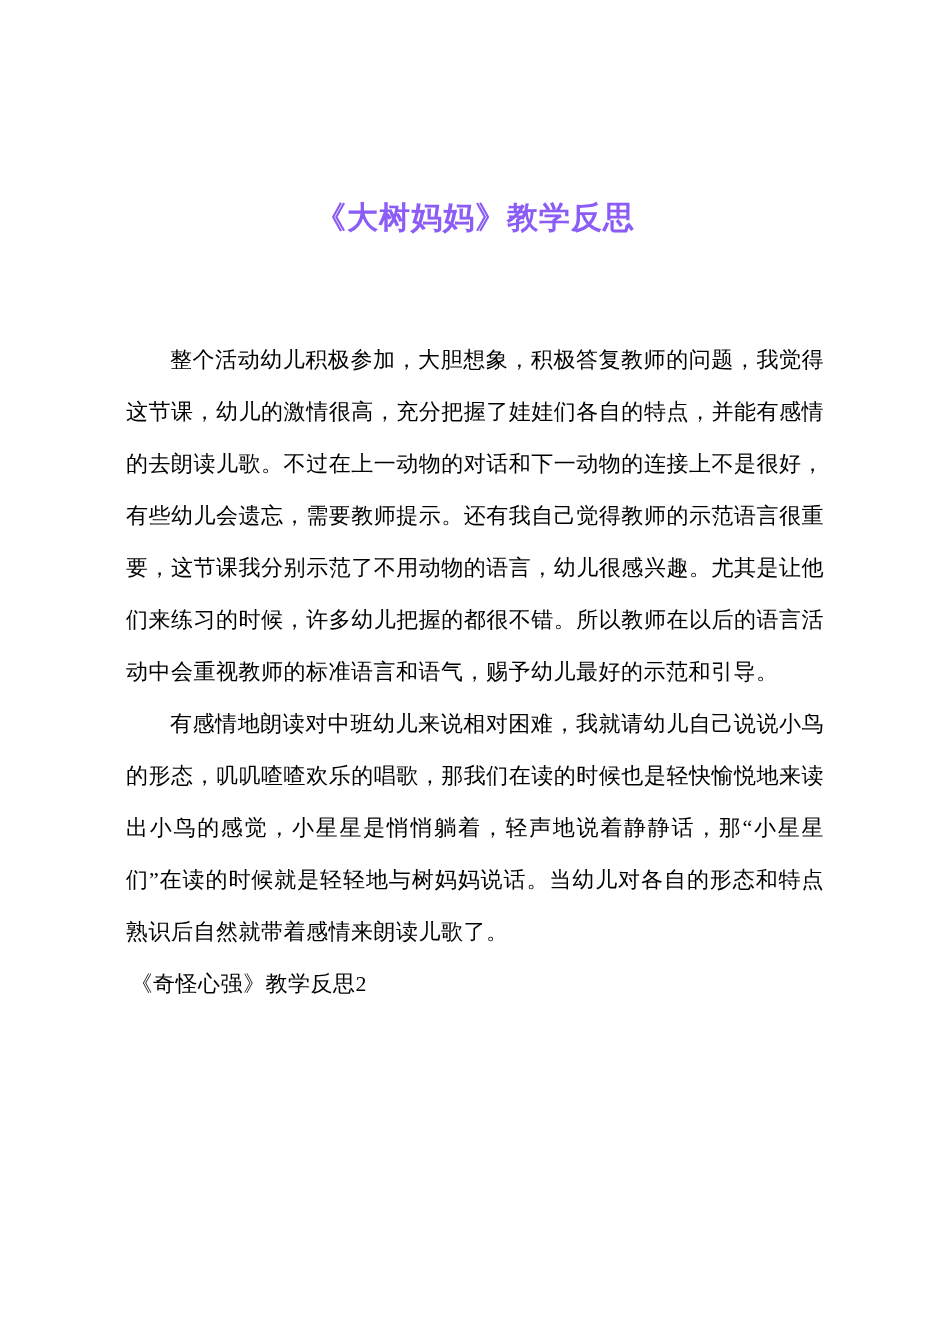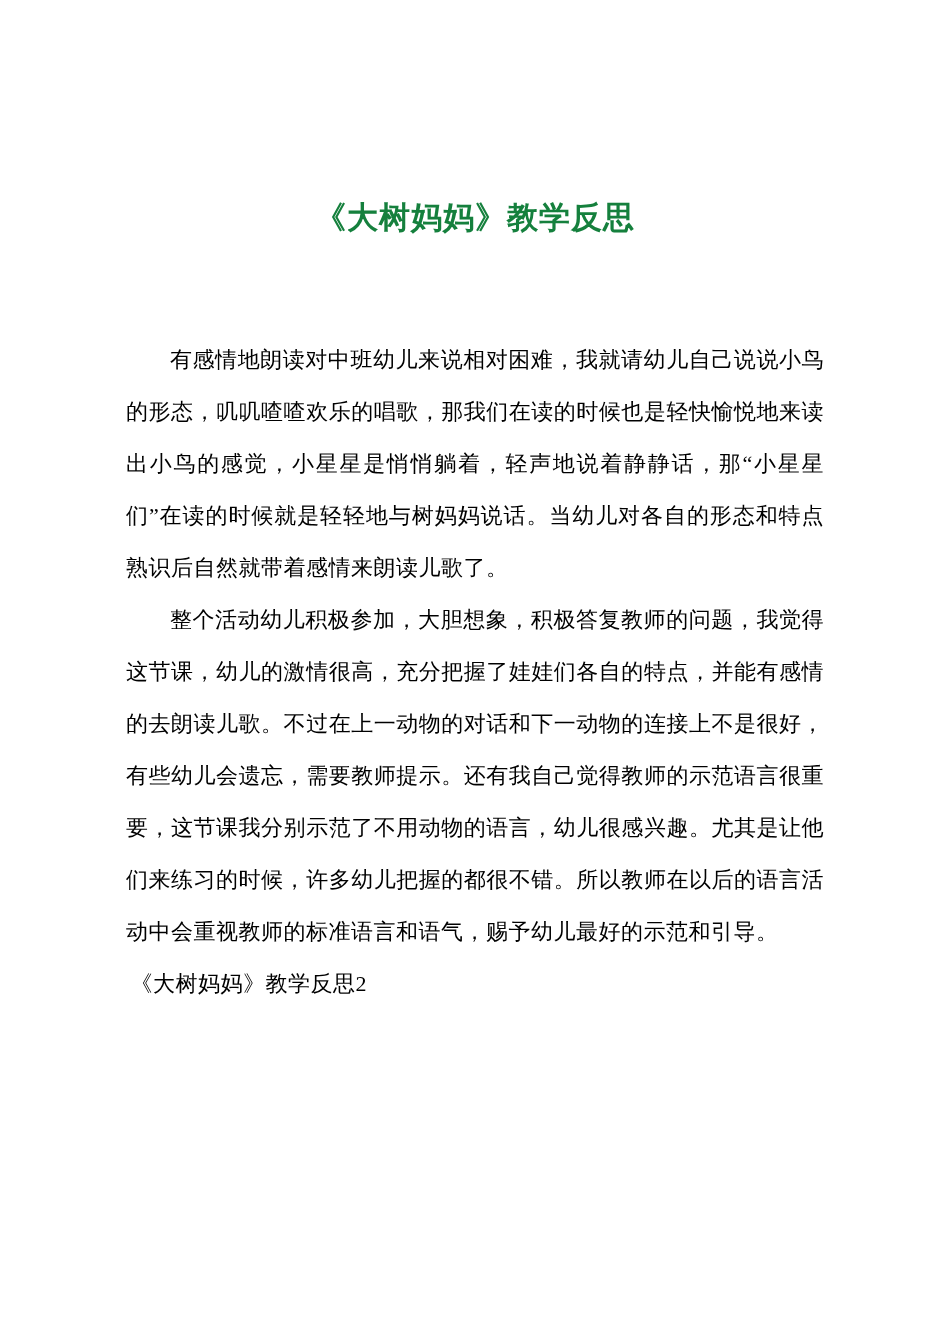--- a/index.html
+++ b/index.html
@@ -40,20 +40,20 @@
     text-indent: 2em;
   }
   .p-noindent {
     text-indent: 0.2em;
   }
 </style>
 </head>
 <body>
 
 <div class="page">
-  <h1 class="doc-title" style="color: #15803d;">《大树妈妈》教学反思</h1>
+  <h1 class="doc-title" style="color: #8b5cf6;">《大树妈妈》教学反思</h1>
 
   <div class="doc-body">
+    <p class="p-indent">整个活动幼儿积极参加，大胆想象，积极答复教师的问题，我觉得这节课，幼儿的激情很高，充分把握了娃娃们各自的特点，并能有感情的去朗读儿歌。不过在上一动物的对话和下一动物的连接上不是很好，有些幼儿会遗忘，需要教师提示。还有我自己觉得教师的示范语言很重要，这节课我分别示范了不用动物的语言，幼儿很感兴趣。尤其是让他们来练习的时候，许多幼儿把握的都很不错。所以教师在以后的语言活动中会重视教师的标准语言和语气，赐予幼儿最好的示范和引导。</p>
     <p class="p-indent">有感情地朗读对中班幼儿来说相对困难，我就请幼儿自己说说小鸟的形态，叽叽喳喳欢乐的唱歌，那我们在读的时候也是轻快愉悦地来读出小鸟的感觉，小星星是悄悄躺着，轻声地说着静静话，那“小星星们”在读的时候就是轻轻地与树妈妈说话。当幼儿对各自的形态和特点熟识后自然就带着感情来朗读儿歌了。</p>
-    <p class="p-indent">整个活动幼儿积极参加，大胆想象，积极答复教师的问题，我觉得这节课，幼儿的激情很高，充分把握了娃娃们各自的特点，并能有感情的去朗读儿歌。不过在上一动物的对话和下一动物的连接上不是很好，有些幼儿会遗忘，需要教师提示。还有我自己觉得教师的示范语言很重要，这节课我分别示范了不用动物的语言，幼儿很感兴趣。尤其是让他们来练习的时候，许多幼儿把握的都很不错。所以教师在以后的语言活动中会重视教师的标准语言和语气，赐予幼儿最好的示范和引导。</p>
-    <p class="p-noindent">《大树妈妈》教学反思2</p>
+    <p class="p-noindent">《奇怪心强》教学反思2</p>
   </div>
 </div>
 
 </body></html>

